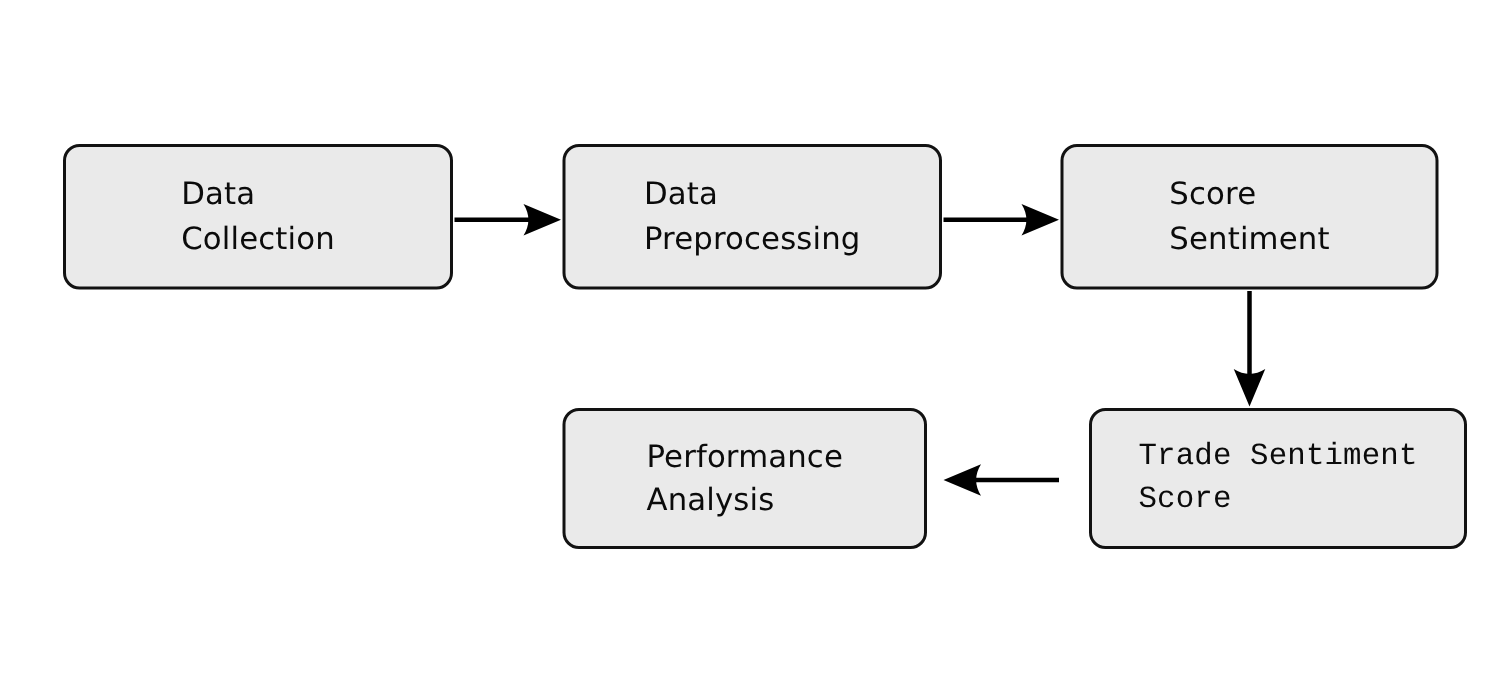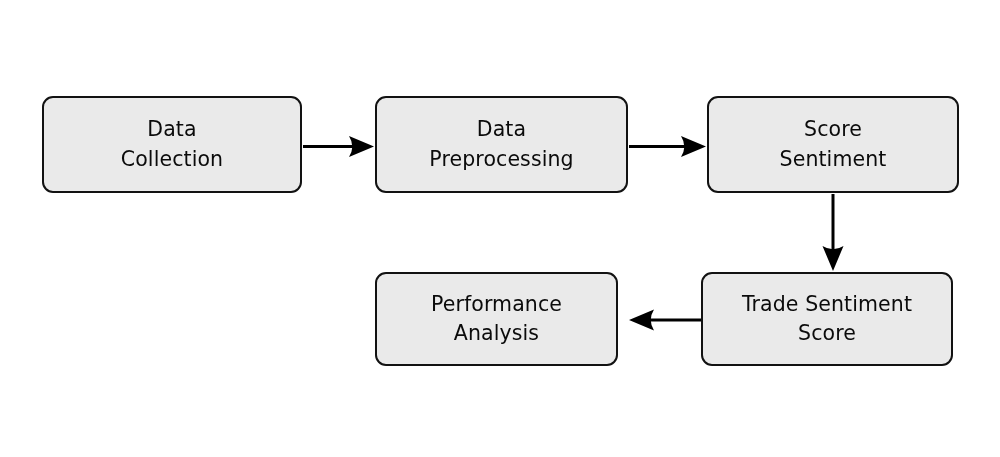--- a/index.html
+++ b/index.html
@@ -26,21 +26,21 @@
   }
   .node-box {
     position: absolute;
     box-sizing: border-box;
     background: #eaeaea;
     border: 2px solid #121212;
     border-radius: 11px;
     display: flex;
     align-items: center;
     justify-content: center;
-    text-align: center;
+    text-align: left;
     color: #0b0b0b;
     font-size: 20.5px;
     line-height: 1.42;
     letter-spacing: 0.1px;
     white-space: pre-line;
     padding: 2px 28px;
     z-index: 2;
   }
   .edge-line {
     stroke: #000000;
@@ -89,21 +89,21 @@
   <div class="node-box" style="left:375px; top:96px; width:253px; height:97px;">
     <span>Data
 Preprocessing</span>
   </div>
 
   <div class="node-box" style="left:707px; top:96px; width:252px; height:97px;">
     <span>Score
 Sentiment</span>
   </div>
 
-  <div class="node-box" style="left:701px; top:272px; width:252px; height:94px;">
+  <div class="node-box" style="left:726px; top:272px; width:252px; height:94px;font-family:Liberation Mono, monospace;">
     <span>Trade Sentiment
 Score</span>
   </div>
 
   <div class="node-box" style="left:375px; top:272px; width:243px; height:94px;">
     <span>Performance
 Analysis</span>
   </div>
 
 </div>

